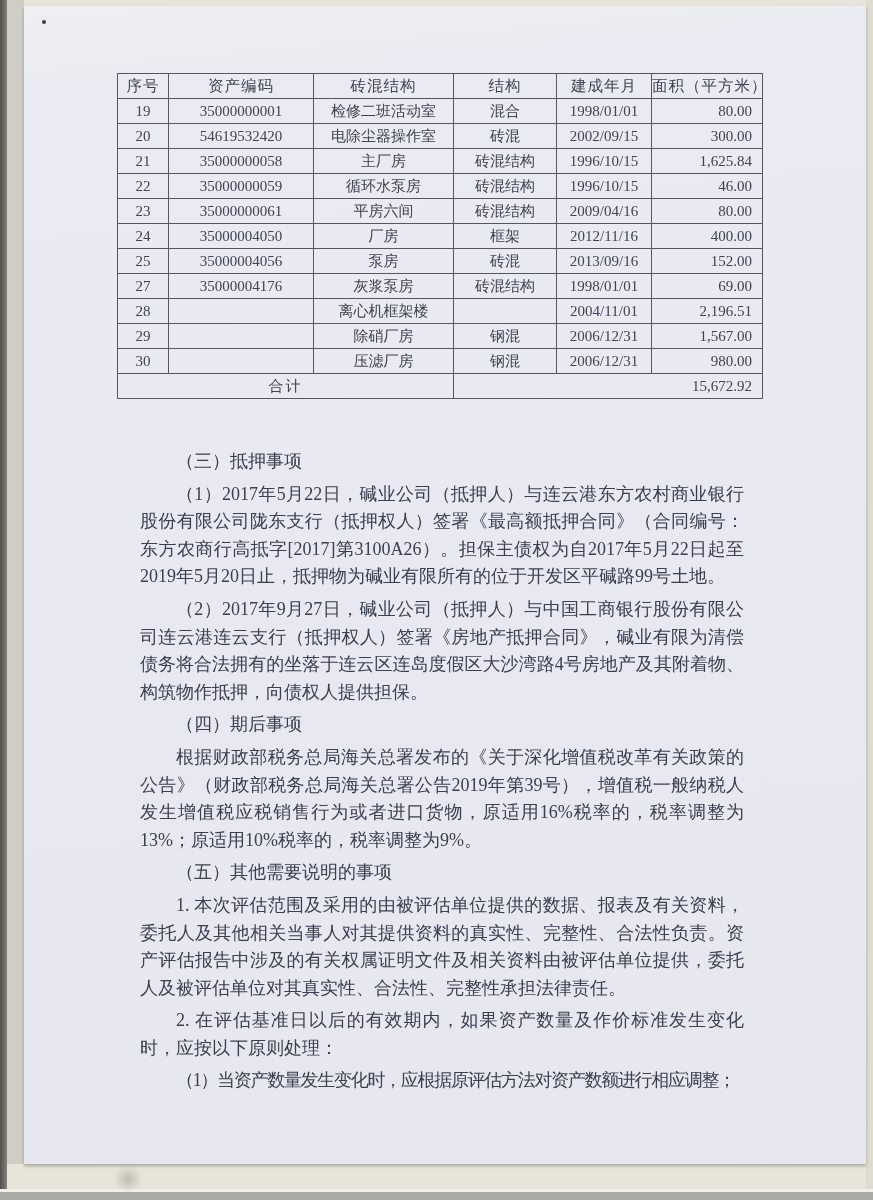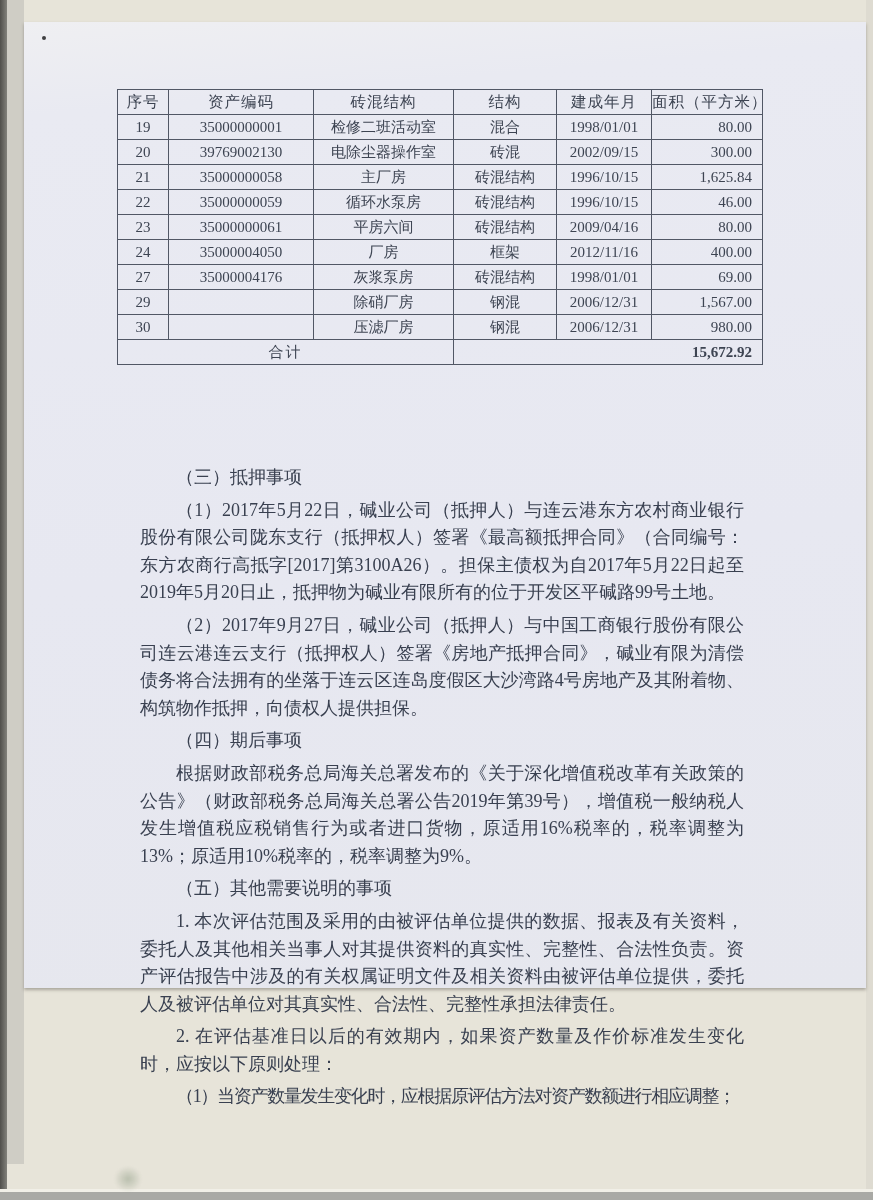--- a/index.html
+++ b/index.html
@@ -10,41 +10,41 @@
   }
   
   .edge-left{position:absolute;left:0;top:0;width:7px;height:1200px;
     background:linear-gradient(90deg,#504f4b,#82817b);}
   .edge-inner{position:absolute;left:7px;top:0;width:17px;height:1164px;background:#cfcdc5;}
   .edge-right{position:absolute;right:0;top:0;width:7px;height:1200px;background:#dedbd1;}
   .bottom-light{position:absolute;left:0;top:1189px;width:873px;height:3px;background:#f1efe7;}
   .bottom-strip{position:absolute;left:0;top:1192px;width:873px;height:8px;background:#a9a9a5;}
   
   .paper{
-    position:absolute;left:24px;top:22px;width:842px;height:966px;
+    position:absolute;left:24px;top:6px;width:842px;height:1158px;
     background:linear-gradient(175deg,#efeff2 0%,#e9eaf2 9%,#e7e8f1 55%,#e6e7ee 100%);
     box-shadow:0 2px 3px rgba(95,92,82,.45);
   }
   .ink-dot{position:absolute;left:18px;top:14px;width:4px;height:4px;border-radius:50%;background:#3f3f42;}
   .smudge{position:absolute;left:114px;top:1166px;width:28px;height:26px;
     background:radial-gradient(closest-side,rgba(148,160,138,.55),rgba(148,160,138,0));
     filter:blur(1px);}
   
   table.asset{
     position:absolute;left:93px;top:67px;width:645px;
     border-collapse:collapse;table-layout:fixed;color:#3d4452;
   }
   table.asset th,table.asset td{
     border:1px solid #515765;height:24px;padding:0;
     font-weight:normal;font-size:15px;text-align:center;
     white-space:nowrap;overflow:hidden;
   }
   table.asset th{font-size:15.5px;letter-spacing:1px;}
   table.asset td.c5{text-align:right;padding-right:10px;}
-  table.asset td.total-value{text-align:right;padding-right:10px;font-weight:bold;}
+  table.asset td.total-value{text-align:right;padding-right:10px;}
   table.asset td.total-label{text-align:center;letter-spacing:2px;}
   
   .doc-text{
     position:absolute;left:111px;top:437px;width:614px;
     font-size:18px;line-height:27.6px;color:#394050;
     text-align:justify;
   }
   .doc-text p{margin:5px;text-indent:2em;}
   .doc-text p.subitem{letter-spacing:-1.3px;}
 </style>
@@ -84,21 +84,21 @@
         <tr>
           <td class="c0">19</td>
           <td class="c1">35000000001</td>
           <td class="c2">检修二班活动室</td>
           <td class="c3">混合</td>
           <td class="c4">1998/01/01</td>
           <td class="c5">80.00</td>
         </tr>
         <tr>
           <td class="c0">20</td>
-          <td class="c1">39769002130</td>
+          <td class="c1">54619532420</td>
           <td class="c2">电除尘器操作室</td>
           <td class="c3">砖混</td>
           <td class="c4">2002/09/15</td>
           <td class="c5">300.00</td>
         </tr>
         <tr>
           <td class="c0">21</td>
           <td class="c1">35000000058</td>
           <td class="c2">主厂房</td>
           <td class="c3">砖混结构</td>
@@ -123,26 +123,42 @@
         </tr>
         <tr>
           <td class="c0">24</td>
           <td class="c1">35000004050</td>
           <td class="c2">厂房</td>
           <td class="c3">框架</td>
           <td class="c4">2012/11/16</td>
           <td class="c5">400.00</td>
         </tr>
         <tr>
+          <td class="c0">25</td>
+          <td class="c1">35000004056</td>
+          <td class="c2">泵房</td>
+          <td class="c3">砖混</td>
+          <td class="c4">2013/09/16</td>
+          <td class="c5">152.00</td>
+        </tr>
+        <tr>
           <td class="c0">27</td>
           <td class="c1">35000004176</td>
           <td class="c2">灰浆泵房</td>
           <td class="c3">砖混结构</td>
           <td class="c4">1998/01/01</td>
           <td class="c5">69.00</td>
+        </tr>
+        <tr>
+          <td class="c0">28</td>
+          <td class="c1"></td>
+          <td class="c2">离心机框架楼</td>
+          <td class="c3"></td>
+          <td class="c4">2004/11/01</td>
+          <td class="c5">2,196.51</td>
         </tr>
         <tr>
           <td class="c0">29</td>
           <td class="c1"></td>
           <td class="c2">除硝厂房</td>
           <td class="c3">钢混</td>
           <td class="c4">2006/12/31</td>
           <td class="c5">1,567.00</td>
         </tr>
         <tr>

